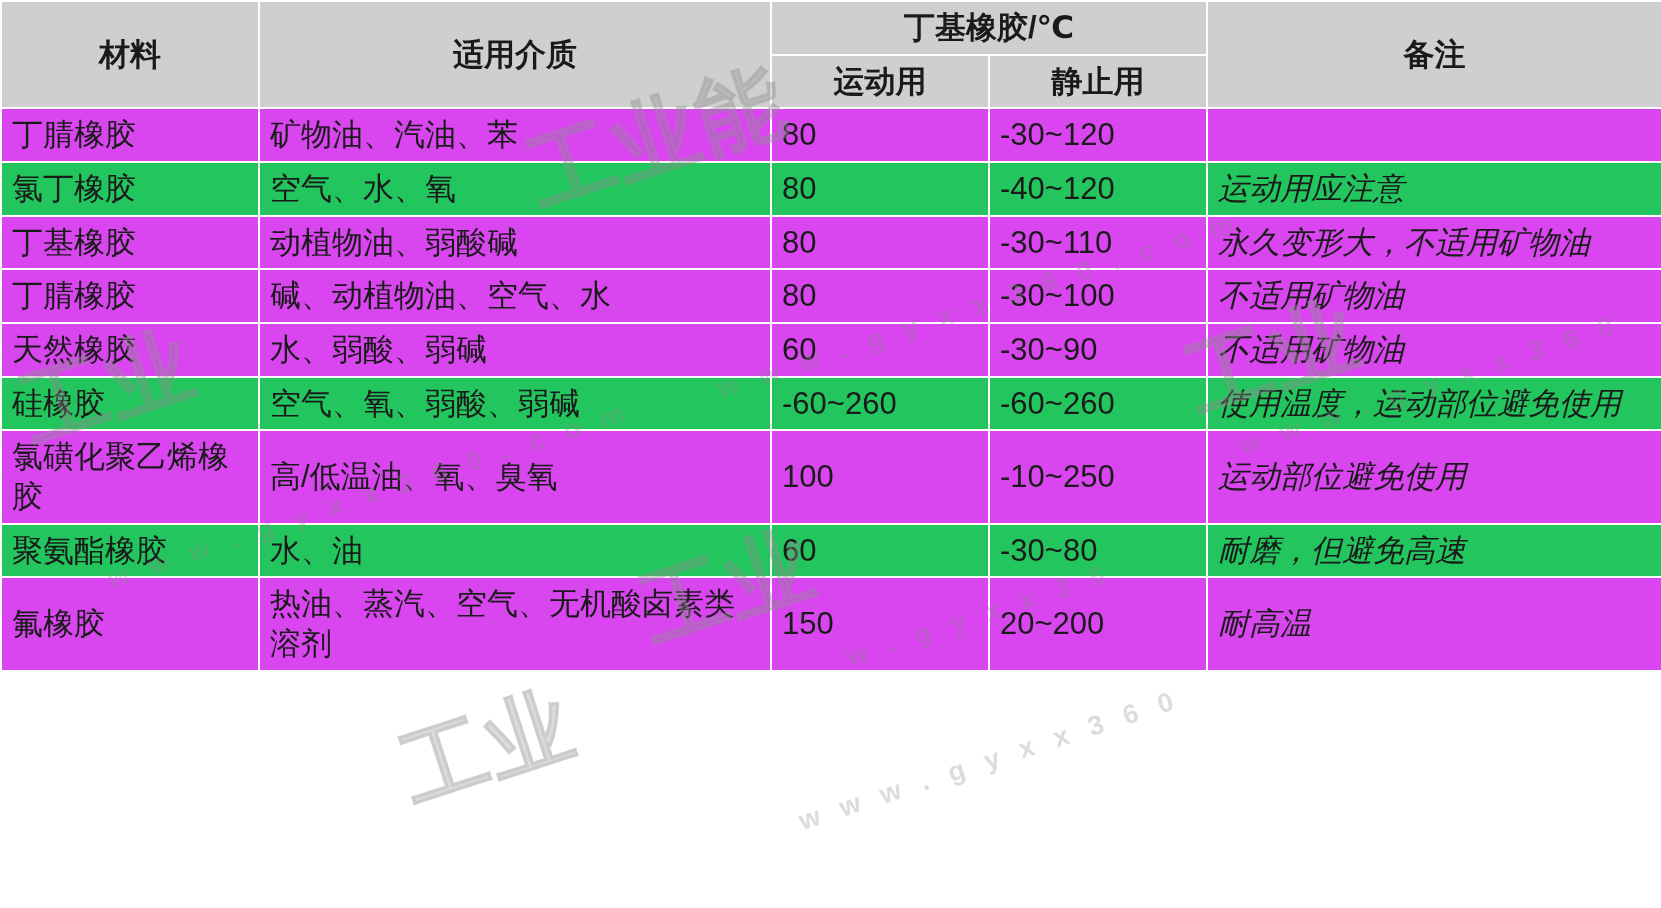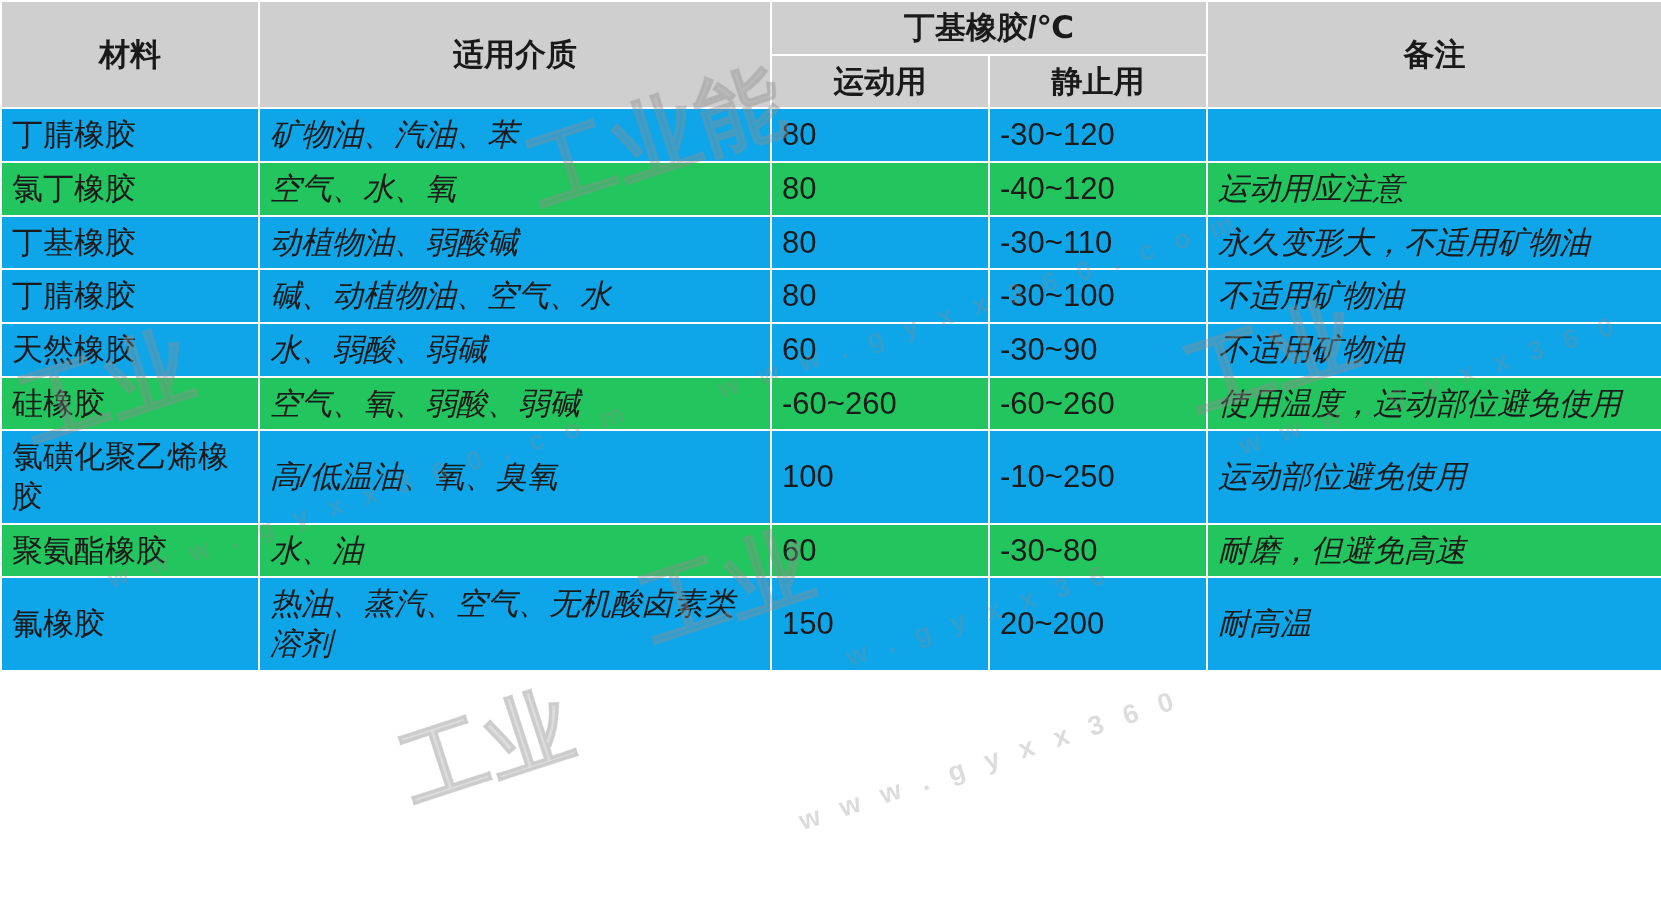--- a/index.html
+++ b/index.html
@@ -74,27 +74,27 @@
     vertical-align: middle;
     line-height: 1.28;
     box-sizing: border-box;
   }
   thead th {
     background: #cfcfcf;
     font-weight: bold;
     text-align: center;
   }
   tbody td {
-    background: #0ea5e9;
+    background: #d946ef;
   }
   tbody tr.alt td {
     background: #22c55e;
   }
   td.c-material { text-align: left; }
-  td.c-media { text-align: left; font-style: italic; }
+  td.c-media { text-align: left; }
   td.c-temp { }
   td.c-note { text-align: left; font-style: italic; }
 
   col.w-material { width: 258px; }
   col.w-media    { width: 512px; }
   col.w-motion   { width: 218px; }
   col.w-static   { width: 218px; }
   col.w-note     { width: 455px; }
 </style>
 </head>

